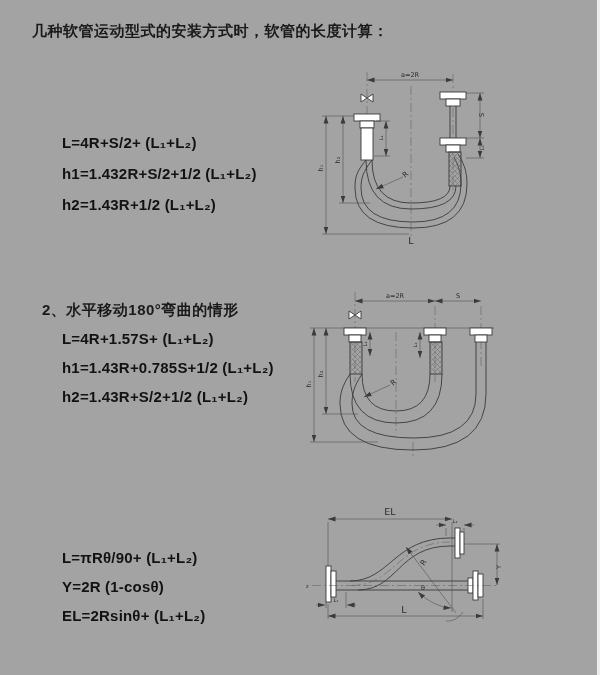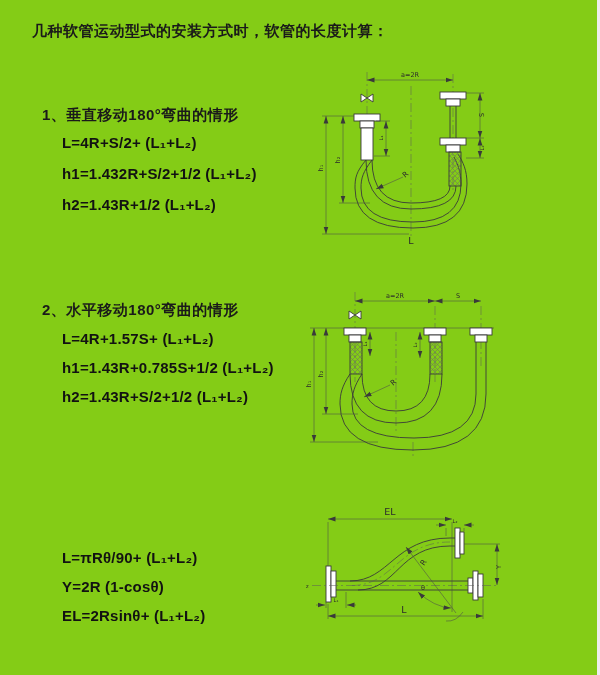--- a/index.html
+++ b/index.html
@@ -1,37 +1,36 @@
 <!DOCTYPE html>
 <html><head>
 <meta charset="utf-8">
 <style>
   html,body{margin:0;padding:0;background:#fff;}
-  #page{position:relative;width:600px;height:675px;background:#84cc16;overflow:hidden;
+  #page{position:relative;width:600px;height:675px;background:#a3a3a3;overflow:hidden;
         font-family:"Liberation Sans","DejaVu Sans",sans-serif;color:#161616;}
   #page:after{content:"";position:absolute;right:0;top:0;width:3px;height:675px;background:#ededed;}
   .title{position:absolute;font-size:15px;font-weight:bold;letter-spacing:.5px;color:#1a1a1a;white-space:nowrap;}
   .head{position:absolute;font-size:15px;font-weight:bold;letter-spacing:.5px;color:#1a1a1a;white-space:nowrap;}
   .formula{position:absolute;font-size:15px;font-weight:700;letter-spacing:.2px;color:#121212;white-space:nowrap;}
   .diag{position:absolute;}
   svg text{font-family:"DejaVu Sans","Liberation Sans",sans-serif;fill:#2c2c2c;}
   .t5{font-size:5px;} .t6{font-size:6.5px;} .t7{font-size:7.5px;} .t9{font-size:9.5px;}
   .ol{fill:none;stroke:#3a3a3a;stroke-width:.9;}
   .olf{fill:#ffffff;stroke:#3a3a3a;stroke-width:.9;}
   .tl{fill:none;stroke:#4c4c4c;stroke-width:.55;}
   .cl{fill:none;stroke:#5a5a5a;stroke-width:.5;stroke-dasharray:9 3 2 3;}
 </style>
 </head>
 <body>
 
 <div id="page">
 
   <div class="title" style="left:32px;top:22px">几种软管运动型式的安装方式时，软管的长度计算：</div>
 
-  <div class="head" style="left:42px;top:106px">1、垂直移动180°弯曲的情形</div>
   <div class="formula" style="left:62px;top:134px">L=4R+S/2+ (L₁+L₂)</div>
   <div class="formula" style="left:62px;top:165px">h1=1.432R+S/2+1/2 (L₁+L₂)</div>
   <div class="formula" style="left:62px;top:196px">h2=1.43R+1/2 (L₁+L₂)</div>
 
   <div class="head" style="left:42px;top:301px">2、水平移动180°弯曲的情形</div>
   <div class="formula" style="left:62px;top:330px">L=4R+1.57S+ (L₁+L₂)</div>
   <div class="formula" style="left:62px;top:359px">h1=1.43R+0.785S+1/2 (L₁+L₂)</div>
   <div class="formula" style="left:62px;top:388px">h2=1.43R+S/2+1/2 (L₁+L₂)</div>
 
   <div class="formula" style="left:62px;top:549px">L=πRθ/90+ (L₁+L₂)</div>

